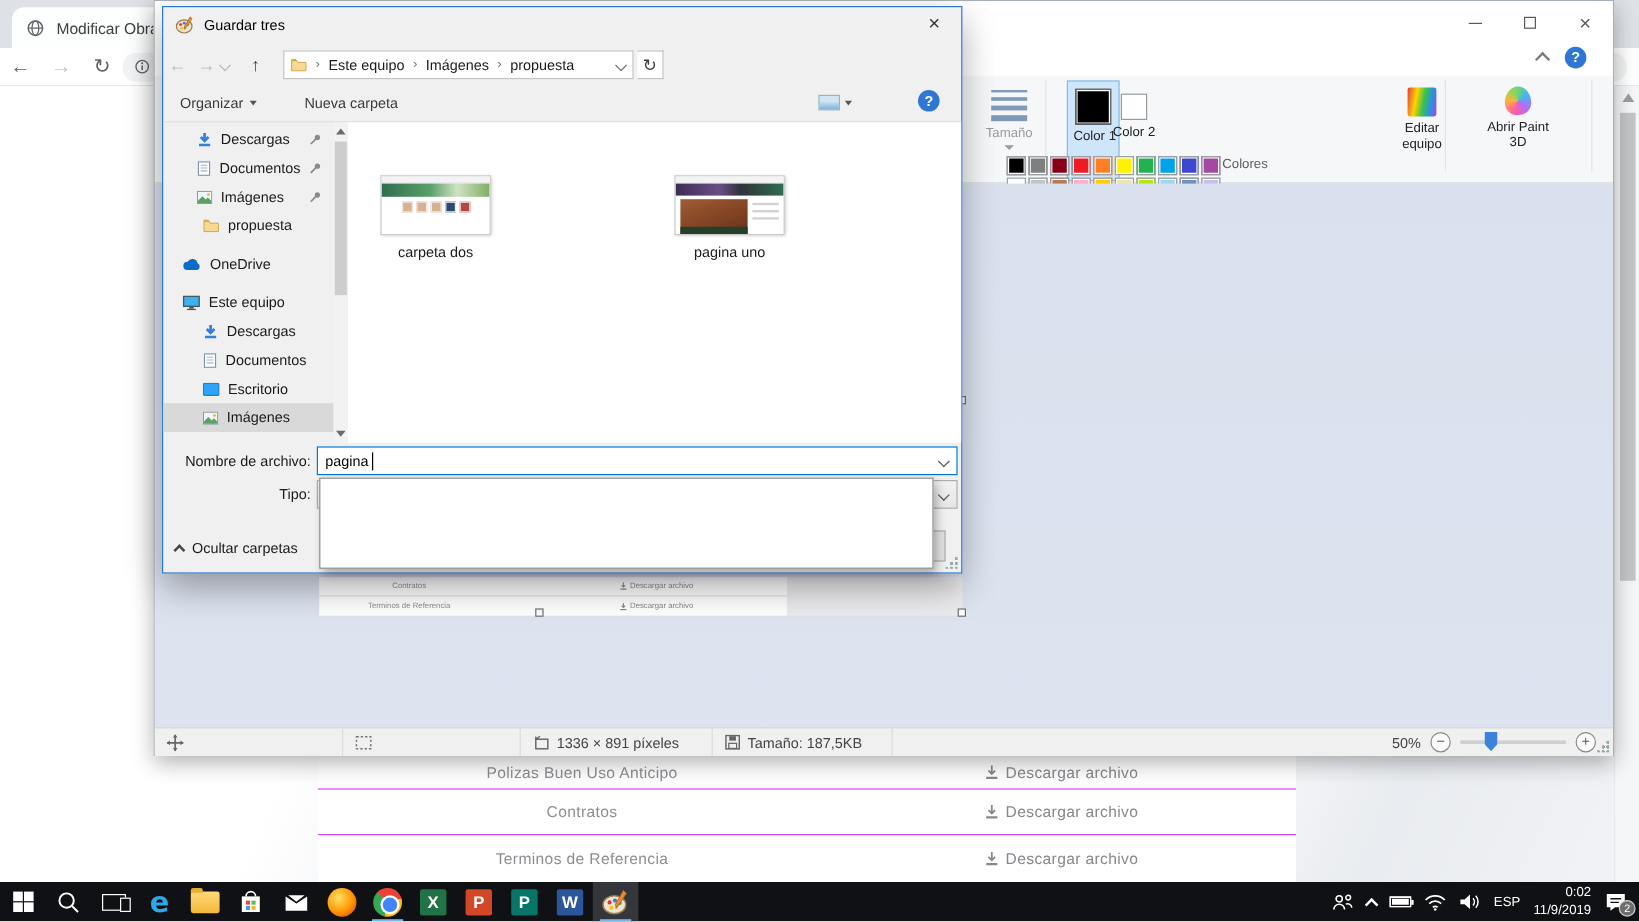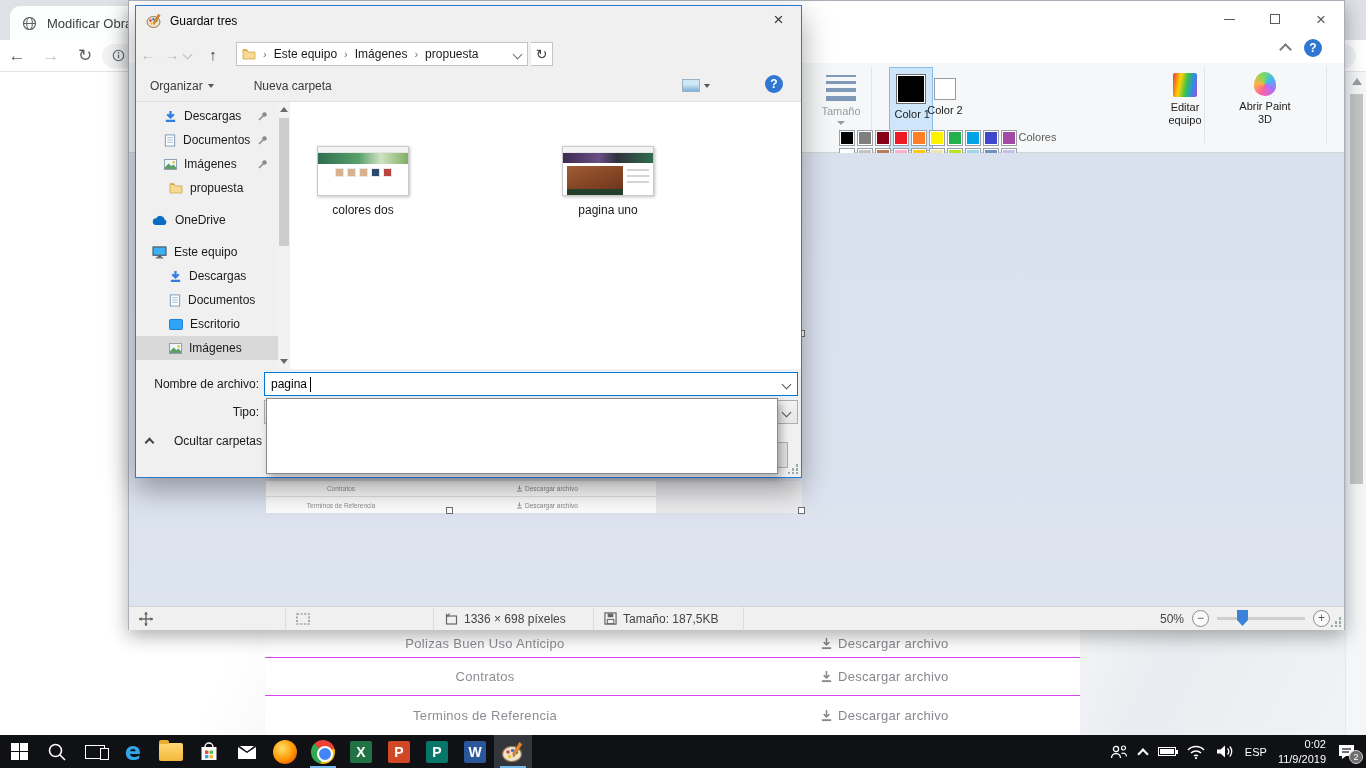--- a/index.html
+++ b/index.html
@@ -129,21 +129,21 @@
   .t3-col { flex:1; padding-top:3px; }
   .t3-col div { height:2px; background:#d3d3d3; margin-bottom:4px; }
   .d-row-label { position:absolute; width:123px; text-align:right; font-size:12px; color:#1a1a1a; }
   .fname { position:absolute; left:128px; top:366px; width:534px; height:24px; background:#fff; border:1px solid #0078d7; display:flex; align-items:center; padding-left:6px; font-size:12px; color:#000; }
   .fname .val { white-space:pre; }
   .caret-line { width:1px; height:15px; background:#000; }
   .cb-chev { margin-left:auto; margin-right:7px; width:7px; height:7px; border-right:1.5px solid #555; border-bottom:1.5px solid #555; transform:rotate(45deg); }
   .tipo { position:absolute; left:128px; top:394px; width:534px; height:24px; background:linear-gradient(180deg,#f2f2f2,#e6e6e6); border:1px solid #adadad; display:flex; align-items:center; }
   .sliver-btn { position:absolute; left:612px; top:436px; width:40px; height:26px; background:#e1e1e1; border:1px solid #adadad; }
   .d-panel { position:absolute; left:130px; top:392px; width:512px; height:76px; background:#fff; border:1px solid #8a8a8a; box-shadow:3px 4px 8px rgba(0,0,0,.3); }
-  .hidefold { position:absolute; left:10px; top:424px; height:22px; display:flex; align-items:center; gap:21px; font-size:12px; color:#1a1a1a; }
+  .hidefold { position:absolute; left:10px; top:440px; height:22px; display:flex; align-items:center; gap:7px; font-size:12px; color:#1a1a1a; }
   .chev-u { width:7px; height:7px; border-left:2px solid #444; border-top:2px solid #444; transform:rotate(45deg); margin-top:3px; }
 
   
   .taskbar { left:0; top:735px; width:1366px; height:33px; background:#101114; display:flex; align-items:center; z-index:30; }
   .tb-btn { width:38px; height:33px; display:flex; align-items:center; justify-content:center; position:relative; }
   .tb-btn.active { background:#33363b; }
   .underline { position:absolute; left:6px; bottom:0; width:26px; height:2px; background:#76b9ed; }
   .winlogo { display:grid; grid-template-columns:8px 8px; grid-auto-rows:8px; gap:1px; }
   .winlogo div { background:#fff; }
   .letter-ic { width:22px; height:22px; border-radius:2px; color:#fff; font-size:14px; font-weight:bold; text-align:center; line-height:22px; }
@@ -353,21 +353,21 @@
       <div class="ps-sec" style="width:148px;">
         <svg width="14" height="12" viewBox="0 0 14 12">
             <rect x="1" y="1" width="12" height="10" fill="none" stroke="#777" stroke-width="1.2" stroke-dasharray="2 1.6"></rect>
           </svg>
       </div>
       <div class="ps-sec" style="width:160px;">
         <svg width="14" height="12" viewBox="0 0 14 12">
             <rect x="2.5" y="3" width="10" height="8" fill="none" stroke="#666" stroke-width="1.2"></rect>
             <path d="M2.5 3 L6 0.6M2.5 3 l0 -2.2 M2.5 3 l2.4 0" stroke="#666" stroke-width="1.1" fill="none"></path>
           </svg>
-        <span>1336 × 698 píxeles</span>
+        <span>1336 × 891 píxeles</span>
       </div>
       <div class="ps-sec" style="width:150px;">
         <svg width="13" height="13" viewBox="0 0 14 14">
             <rect x="1" y="1" width="12" height="12" fill="none" stroke="#666" stroke-width="1.3"></rect>
             <rect x="4" y="1.6" width="6" height="4" fill="#666"></rect>
             <rect x="3.6" y="8" width="7" height="4.6" fill="none" stroke="#666" stroke-width="1.1"></rect>
           </svg>
         <span>Tamaño: 187,5KB</span>
       </div>
       <div class="ps-sec ps-zoom">
@@ -534,21 +534,21 @@
           <div class="twbar"></div>
           <div class="t1-head"></div>
           <div class="t1-body">
             <div class="ph"></div>
               <div class="ph"></div>
               <div class="ph"></div>
             <div class="ph b"></div>
               <div class="ph r"></div>
           </div>
         </div>
-        <div class="tname">colores dos</div>
+        <div class="tname">carpeta dos</div>
       </div>
       <div class="tile" style="left:263px;">
         <div class="thumbwin">
           <div class="twbar"></div>
           <div class="t3-head"></div>
           <div class="t3-body">
             <div class="t3-img">
                 <div class="t3-band"></div>
               </div>
             <div class="t3-col">

